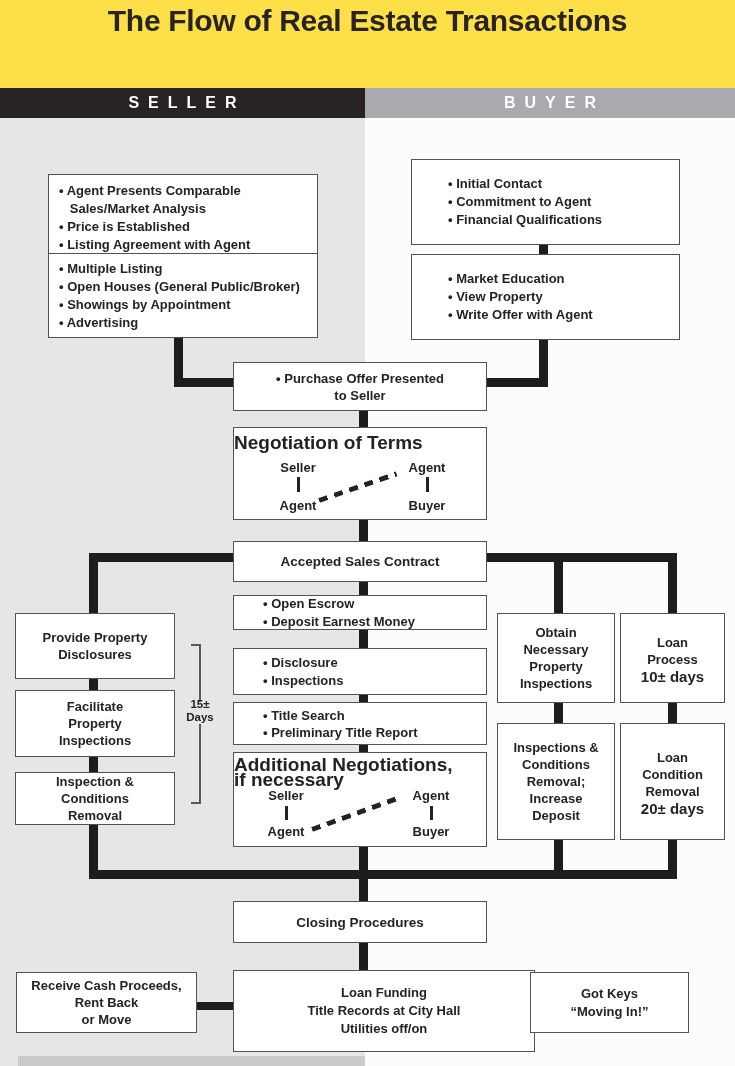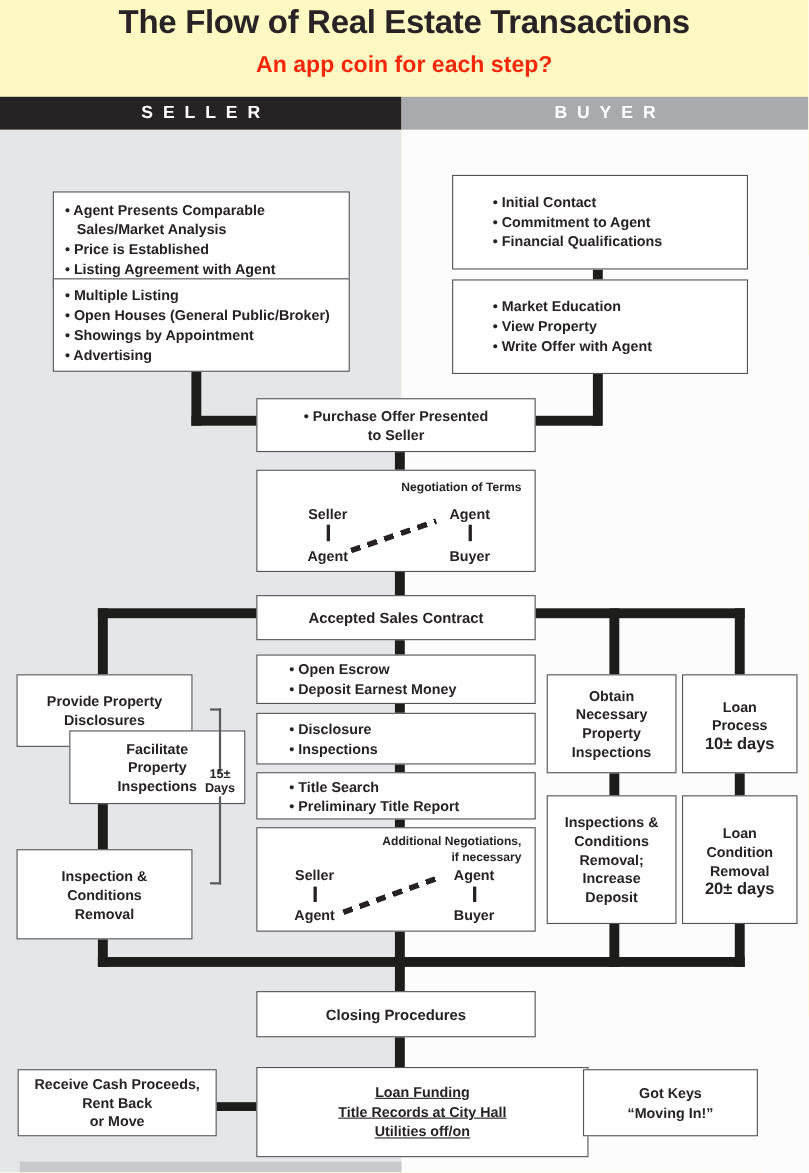--- a/index.html
+++ b/index.html
@@ -1,17 +1,17 @@
 <!DOCTYPE html>
 <html><head>
 <meta charset="utf-8">
 <style>
   html,body{margin:0;padding:0;background:#ffffff;}
   .canvas{
-    position:relative;width:735px;height:1066px;background:#fef9c3;
+    position:relative;width:735px;height:1066px;background:#fde047;
     font-family:"Liberation Sans",sans-serif;color:#262223;overflow:hidden;
   }
   .page-title{
     position:absolute;top:4px;left:0;right:0;text-align:center;
     font-size:30px;font-weight:700;letter-spacing:-0.3px;color:#282425;
   }
   .page-subtitle{
     position:absolute;top:47px;left:0;right:0;text-align:center;
     font-size:21px;font-weight:700;color:#f5270b;
   }
@@ -26,21 +26,21 @@
   .col-buyer{left:365px;width:370px;background:#fcfcfc;}
   .bottom-strip{position:absolute;left:18px;top:1056px;width:347px;height:10px;background:#c9cacc;z-index:1;}
   .ln{position:absolute;background:#1d1d1b;z-index:1;}
   .box{
     position:absolute;background:#ffffff;border:1.5px solid #515156;box-sizing:border-box;
     display:flex;align-items:center;justify-content:center;z-index:2;
     font-weight:700;font-size:13px;line-height:17px;text-align:center;white-space:pre-wrap;
   }
   .bullets{justify-content:flex-start;text-align:left;line-height:18px;}
   .custom{display:block;white-space:normal;}
-  .ntitle{position:absolute;left:0;right:12px;text-align:right;font-size:11px;font-weight:700;white-space:pre-wrap;line-height:14.5px;}
+  .ntitle{position:absolute;left:0;right:12px;text-align:left;font-size:19px;font-weight:700;white-space:pre-wrap;line-height:14.5px;}
   .nlabel{position:absolute;transform:translateX(-50%);font-size:13px;font-weight:700;white-space:nowrap;}
   .nbar{position:absolute;width:3.5px;background:#262223;}
   .dash{
     position:absolute;height:5px;z-index:3;transform-origin:left center;
     background:repeating-linear-gradient(90deg,#262223 0 9px,transparent 9px 16px);
   }
   .brk{position:absolute;background:#58595b;z-index:2;}
   .brk-label{
     position:absolute;left:178px;top:698px;width:44px;text-align:center;z-index:2;
     font-size:11.5px;font-weight:700;line-height:12.5px;white-space:pre-wrap;
@@ -48,21 +48,20 @@
   .sub{font-size:15px;line-height:13px;margin-top:2px;}
   .stack{display:flex;flex-direction:column;align-items:center;justify-content:center;}
   .main{white-space:pre-wrap;}
 </style>
 </head>
 <body>
 
 <div class="canvas">
 
   <div class="page-title">The Flow of Real Estate Transactions</div>
-  <div class="page-subtitle">An app coin for each step?</div>
 
   <div class="colbar bar-seller">SELLER</div>
   <div class="colbar bar-buyer">BUYER</div>
 
   <div class="colbg col-seller"></div>
   <div class="colbg col-buyer"></div>
   <div class="bottom-strip"></div>
 
   <div class="ln" style="left:173.5px;top:245px;width:9px;height:142px;"></div>
   <div class="ln" style="left:538.5px;top:245px;width:9px;height:142px;"></div>
@@ -106,35 +105,35 @@
     <div class="nlabel" style="left:193px;top:31px;">Agent</div>
     <div class="nbar" style="left:191.5px;top:49px;height:15px;"></div>
     <div class="nlabel" style="left:193px;top:69px;">Buyer</div>
     <div class="dash" style="left:85px;top:70px;width:82px;transform:rotate(-19deg);"></div>
   </div>
 
   <div class="box" style="left:233px;top:541px;width:254px;height:41px;font-size:13.5px;">Accepted Sales Contract</div>
 
   <div class="box" style="left:15px;top:613px;width:160px;height:66px;">Provide Property
 Disclosures</div>
-  <div class="box" style="left:15px;top:664px;width:160px;height:67px;margin-left:48px;">Facilitate
+  <div class="box" style="left:15px;top:690px;width:160px;height:67px;">Facilitate
 Property
 Inspections</div>
-  <div class="box" style="left:15px;top:772px;width:160px;height:82px;">Inspection &amp;
+  <div class="box" style="left:15px;top:772px;width:160px;height:53px;">Inspection &amp;
 Conditions
 Removal</div>
 
   <div class="brk" style="left:191px;top:644px;width:10px;height:2px;"></div>
   <div class="brk" style="left:199px;top:644px;width:2px;height:58px;"></div>
   <div class="brk-label">15±
 Days</div>
   <div class="brk" style="left:199px;top:724px;width:2px;height:80px;"></div>
   <div class="brk" style="left:191px;top:802px;width:10px;height:2px;"></div>
 
-  <div class="box bullets" style="left:233px;top:595px;width:254px;height:45px;padding-left:29px;">• Open Escrow
+  <div class="box bullets" style="left:233px;top:595px;width:254px;height:35px;padding-left:29px;">• Open Escrow
 • Deposit Earnest Money</div>
   <div class="box bullets" style="left:233px;top:648px;width:254px;height:47px;padding-left:29px;">• Disclosure
 • Inspections</div>
   <div class="box bullets" style="left:233px;top:702px;width:254px;height:43px;padding-left:29px;line-height:17px;">• Title Search
 • Preliminary Title Report</div>
 
   <div class="box custom" style="left:233px;top:752px;width:254px;height:95px;">
     <div class="ntitle" style="top:5px;">Additional Negotiations,
 if necessary</div>
     <div class="nlabel" style="left:52px;top:34px;">Seller</div>
@@ -164,19 +163,19 @@
     <div class="main">Loan
 Condition
 Removal</div>
     <div class="sub">20± days</div>
   </div>
 
   <div class="box" style="left:16px;top:972px;width:181px;height:61px;">Receive Cash Proceeds,
 Rent Back
 or Move</div>
   <div class="box" style="left:233px;top:901px;width:254px;height:42px;font-size:13.5px;">Closing Procedures</div>
-  <div class="box" style="left:233px;top:970px;width:302px;height:82px;line-height:18px;text-decoration:underline;">Loan Funding
+  <div class="box" style="left:233px;top:970px;width:302px;height:82px;line-height:18px;">Loan Funding
 Title Records at City Hall
 Utilities off/on</div>
   <div class="box" style="left:530px;top:972px;width:159px;height:61px;line-height:18px;">Got Keys
 “Moving In!”</div>
 
 </div>
 
 </body></html>

